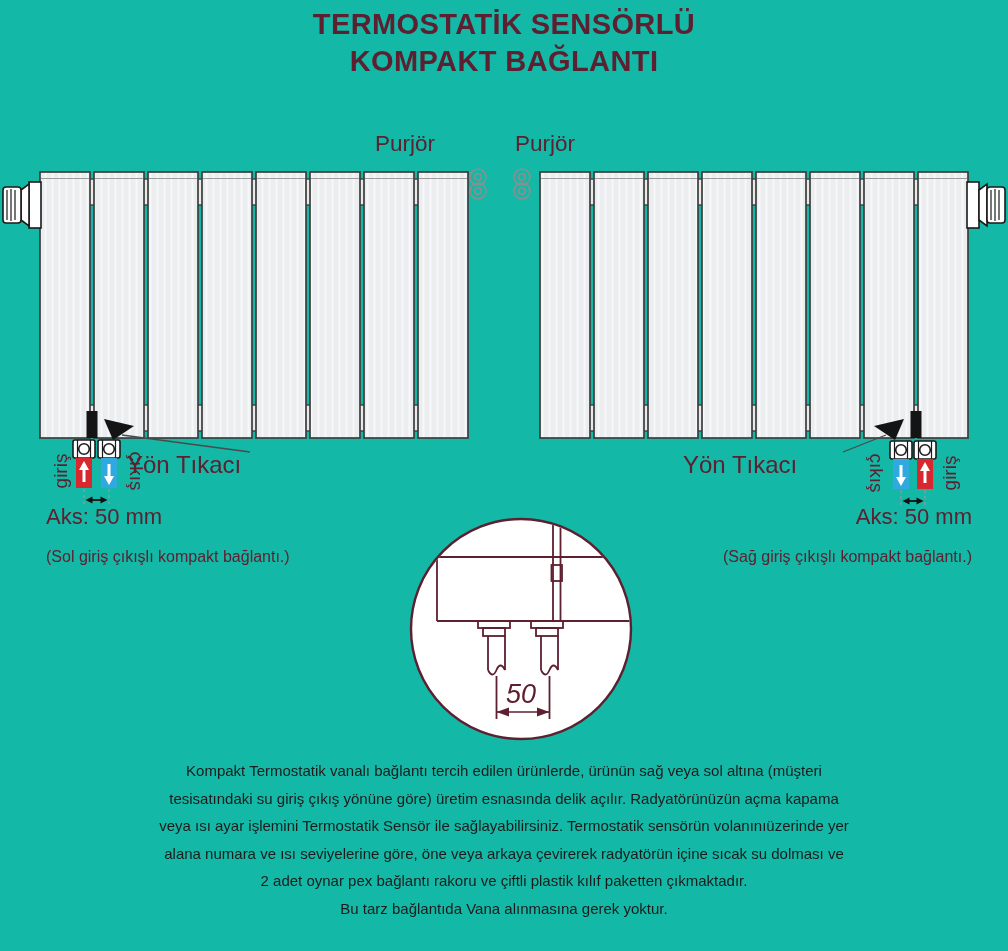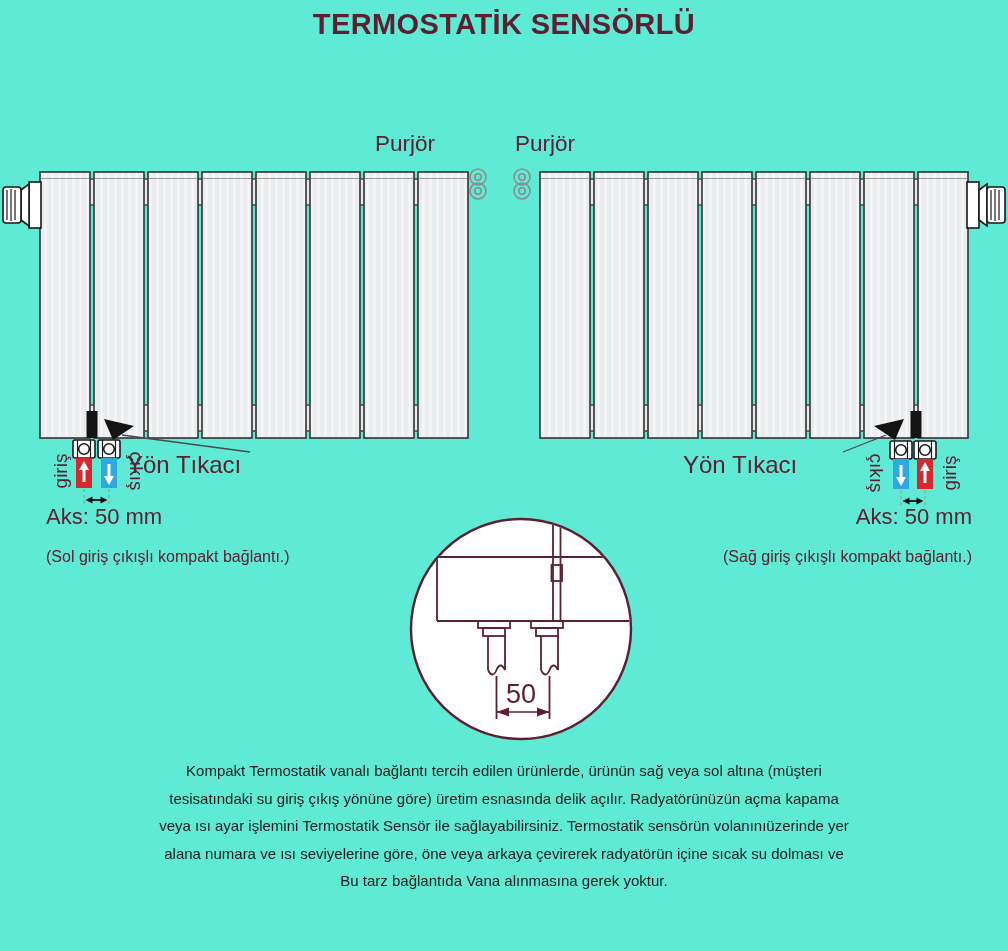--- a/index.html
+++ b/index.html
@@ -1,28 +1,28 @@
 <!DOCTYPE html>
 <html><head>
 <meta charset="utf-8">
 <style>
   html,body{margin:0;padding:0;background:#ffffff;}
-  .stage{position:relative;width:1008px;height:951px;background:#5eead4;overflow:hidden;
+  .stage{position:relative;width:1008px;height:951px;background:#14b8a6;overflow:hidden;
          font-family:"Liberation Sans", sans-serif;}
   .abs{position:absolute;}
   .title{top:6px;left:0;width:100%;text-align:center;font-size:29px;line-height:37px;
          font-weight:bold;letter-spacing:.4px;color:#5d2030;}
   .purjor-label{top:131px;width:120px;text-align:left;font-size:22.5px;color:#5d2030;}
   .yon-label{top:451px;width:170px;text-align:left;font-size:24px;color:#5d2030;}
   .vlabel{width:80px;height:24px;text-align:center;font-size:19px;color:#5d2030;
           transform:translate(-50%,-50%) rotate(-90deg);}
   .vlabel.cw{transform:translate(-50%,-50%) rotate(90deg);}
   .aks-label{top:504px;font-size:22px;color:#5d2030;}
   .caption{top:548px;font-size:16px;color:#5d2030;}
-  .dim50{top:679px;left:494px;width:54px;text-align:center;font-size:27px;color:#5d2030;}
+  .dim50{top:679px;left:494px;width:54px;text-align:center;font-size:27px;color:#5d2030;font-style:italic;}
   .paragraph{top:757px;left:24px;width:960px;text-align:center;font-size:15px;
              line-height:27.6px;color:#1c1c1c;}
   svg{position:absolute;top:0;left:0;}
   .panel{fill:url(#stripes);stroke:#3c3c3c;stroke-width:1.7;}
   .connector{fill:#e8e9eb;stroke:#3c3c3c;stroke-width:1.4;}
   .panel-topline{stroke:#9b9b9b;stroke-width:1;}
   .lw{fill:#ffffff;stroke:#1a1a1a;stroke-width:1.6;}
   .rib{stroke:#1a1a1a;stroke-width:1.2;}
   .vent{fill:none;stroke:#8e8e8e;stroke-width:1.6;}
   .leader{stroke:#4a4a4a;stroke-width:1.3;}
@@ -30,20 +30,21 @@
   .dline{stroke:#111;stroke-width:1.8;}
   .detail{fill:none;stroke:#5d2030;stroke-width:1.8;}
 </style>
 </head>
 <body>
 
 <div class="stage">
 
   <div class="abs title">
     <div>TERMOSTATİK SENSÖRLÜ</div>
+    <div>KOMPAKT BAĞLANTI</div>
   </div>
 
   <svg width="1008" height="951" viewBox="0 0 1008 951">
     <defs>
       <pattern id="stripes" width="7" height="8" patternUnits="userSpaceOnUse">
         <rect width="7" height="8" fill="#ecedef"></rect>
         <rect x="2.5" width="2" height="8" fill="#f7f8f9"></rect>
       </pattern>
       <clipPath id="detailClip">
           <circle cx="521" cy="629" r="108.8"></circle>
@@ -265,16 +266,17 @@
   <div class="abs caption" style="left:46px;">(Sol giriş çıkışlı kompakt bağlantı.)</div>
   <div class="abs caption" style="right:36px;">(Sağ giriş çıkışlı kompakt bağlantı.)</div>
 
   <div class="abs dim50">50</div>
 
   <div class="abs paragraph">
     <div>Kompakt Termostatik vanalı bağlantı tercih edilen ürünlerde, ürünün sağ veya sol altına (müşteri</div>
     <div>tesisatındaki su giriş çıkış yönüne göre) üretim esnasında delik açılır. Radyatörünüzün açma kapama</div>
     <div>veya ısı ayar işlemini Termostatik Sensör ile sağlayabilirsiniz. Termostatik sensörün volanınıüzerinde yer</div>
     <div>alana numara ve ısı seviyelerine göre, öne veya arkaya çevirerek radyatörün içine sıcak su dolması ve</div>
+    <div>2 adet oynar pex bağlantı rakoru ve çiftli plastik kılıf paketten çıkmaktadır.</div>
     <div>Bu tarz bağlantıda Vana alınmasına gerek yoktur.</div>
   </div>
 
 </div>
 
 </body></html>

